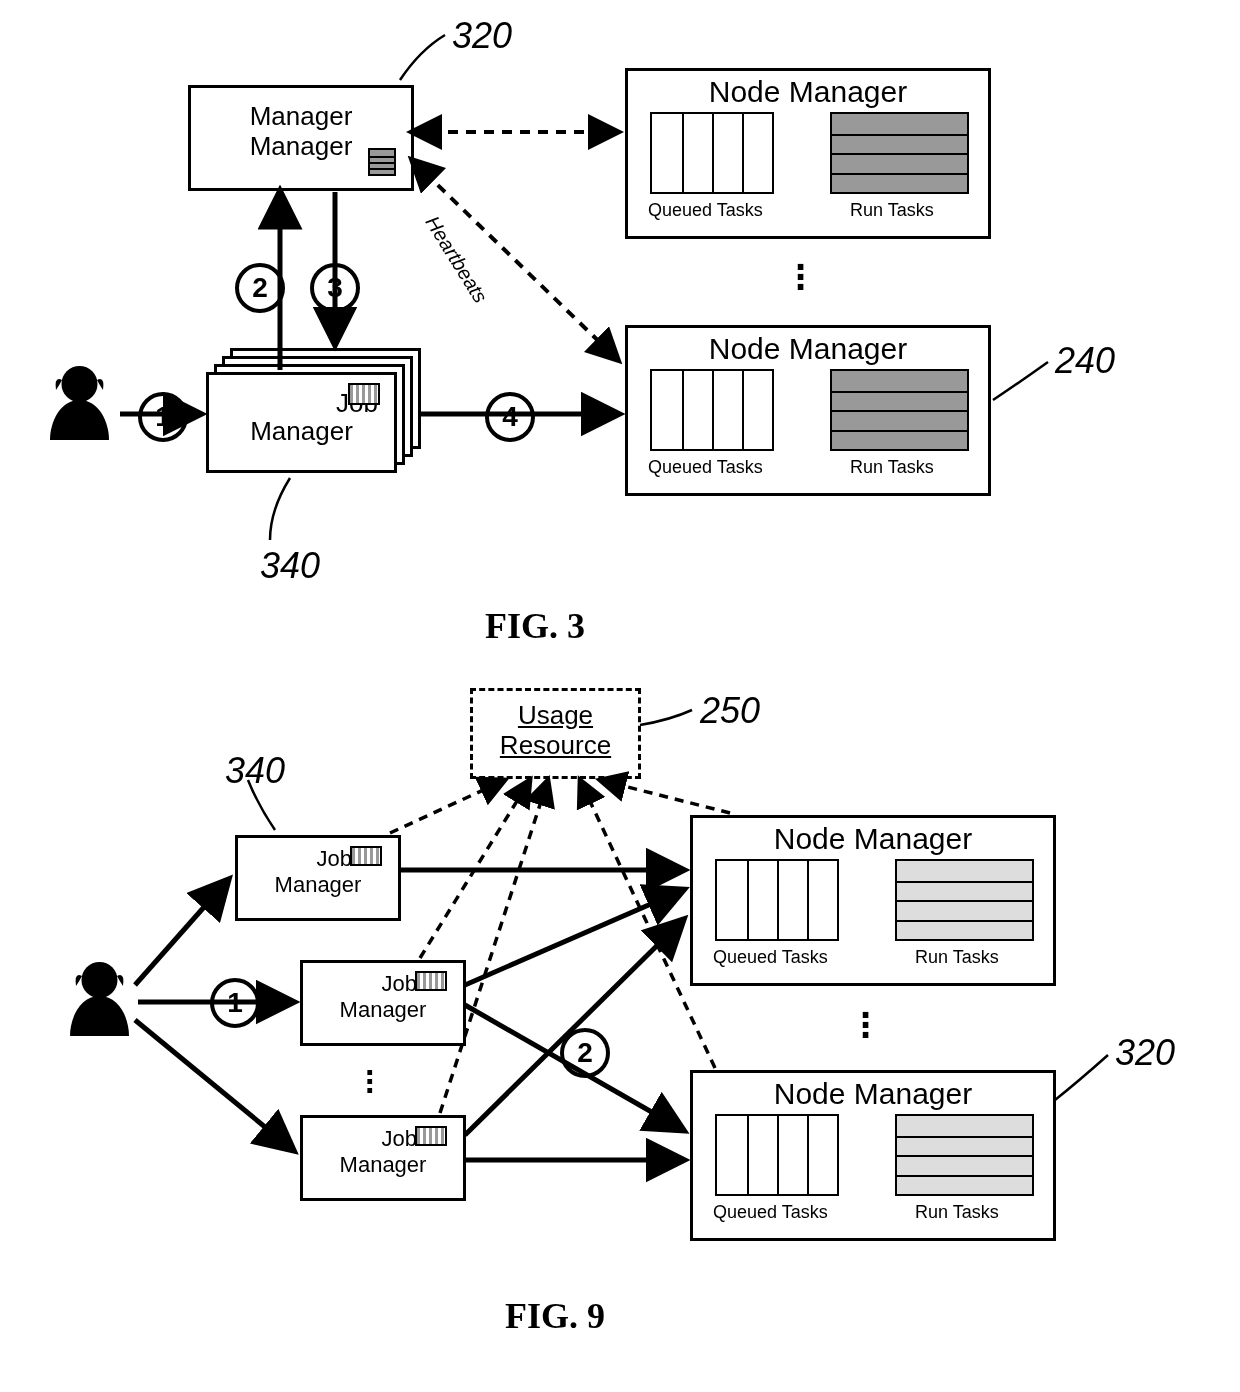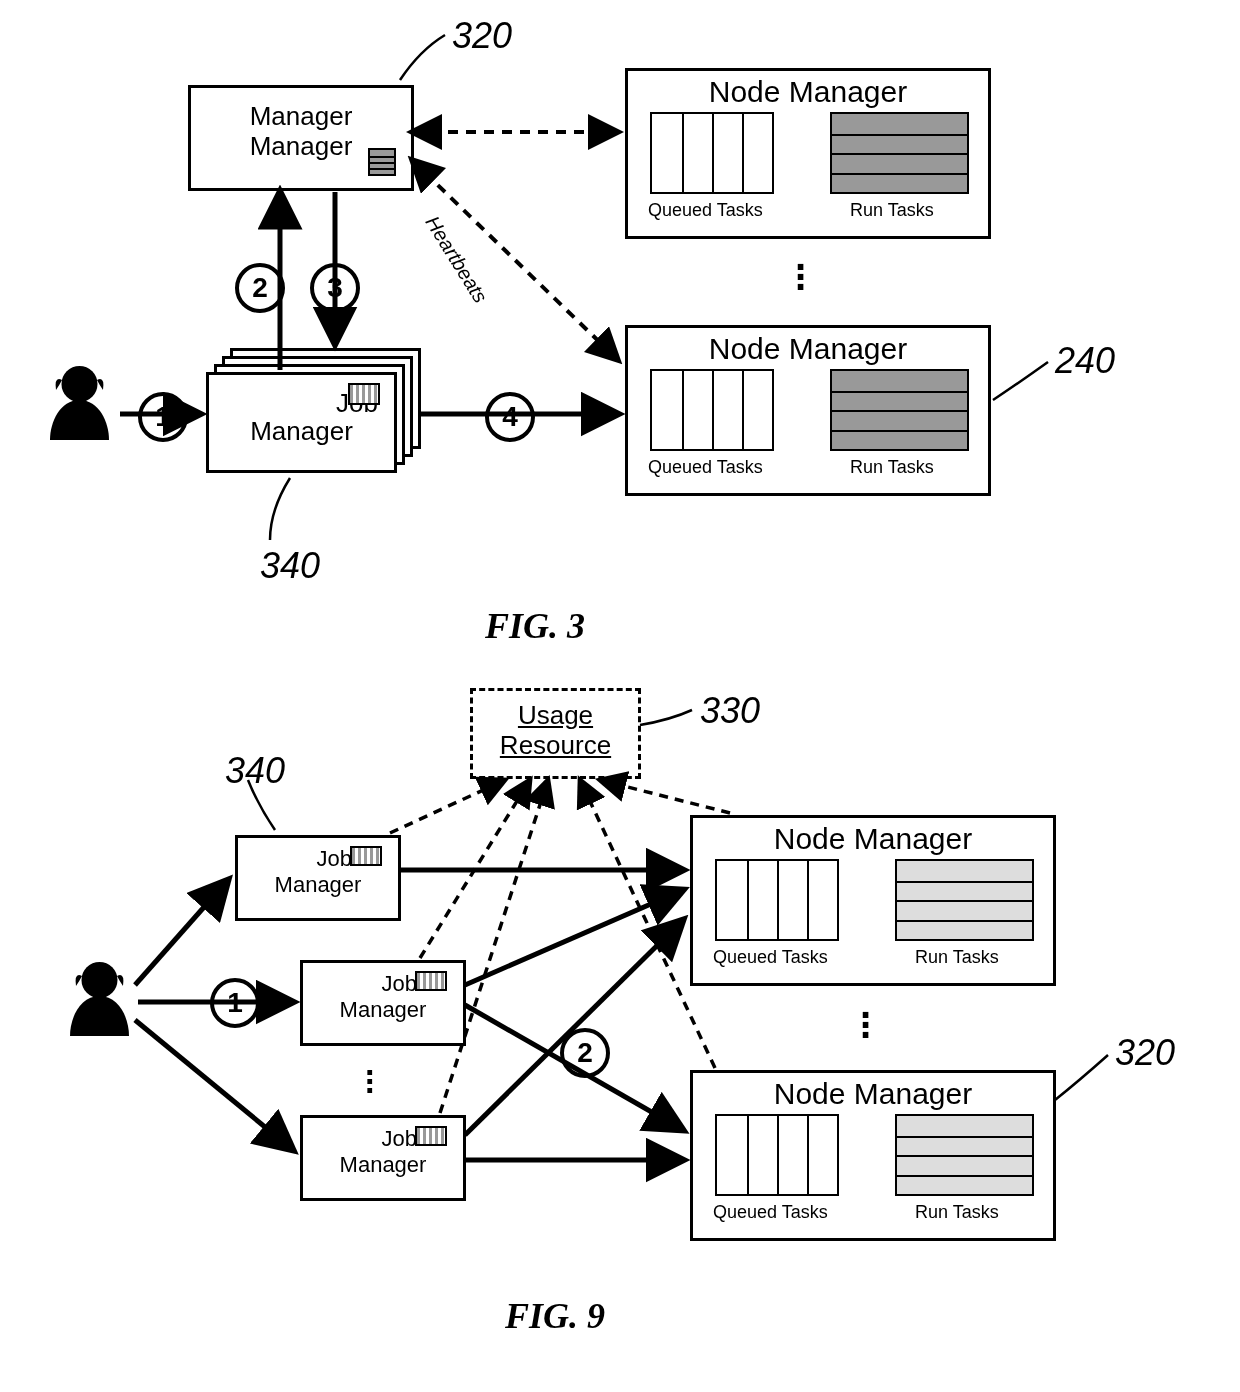--- a/index.html
+++ b/index.html
@@ -26,21 +26,20 @@
   }
   .ref {
     position: absolute;
     font-style: italic;
     font-size: 36px;
     font-family: Arial, Helvetica, sans-serif;
   }
   .caption {
     position: absolute;
     font-size: 36px;
-    font-style: italic;
     font-weight: bold;
     font-family: "Times New Roman", serif;
   }
   .circle-num {
     position: absolute;
     width: 42px;
     height: 42px;
     border: 4px solid #000;
     border-radius: 50%;
     background: #fff;
@@ -237,21 +236,21 @@
 
 <svg style="position:absolute; left:62px; top:958px; width:75px; height:95px;" viewBox="0 0 75 95">
   <circle cx="37.5" cy="22" r="18" fill="#000"></circle>
   <path d="M37.5 38 C18 38 8 60 8 78 L67 78 C67 60 57 38 37.5 38 Z" fill="#000"></path>
   <path d="M20 18 Q12 14 14 28 Q18 22 20 18 Z M55 18 Q63 14 61 28 Q57 22 55 18 Z" fill="#000"></path>
 </svg>
 
 <div class="circle-num" style="left:210px; top:978px;">1</div>
 <div class="circle-num" style="left:560px; top:1028px;">2</div>
 
-<div class="ref" style="left:700px; top:690px;">330</div>
+<div class="ref" style="left:700px; top:690px;">250</div>
 <div class="ref" style="left:225px; top:750px;">340</div>
 <div class="ref" style="left:1115px; top:1032px;">320</div>
 
 <div class="caption" style="left:505px; top:1295px;">FIG. 9</div>
 
 <svg class="conn">
   <defs>
     <marker id="ah" viewBox="0 0 12 12" refX="10" refY="6" markerWidth="9" markerHeight="9" orient="auto">
       <path d="M0 0 L12 6 L0 12 Z" fill="#000"></path>
     </marker>

